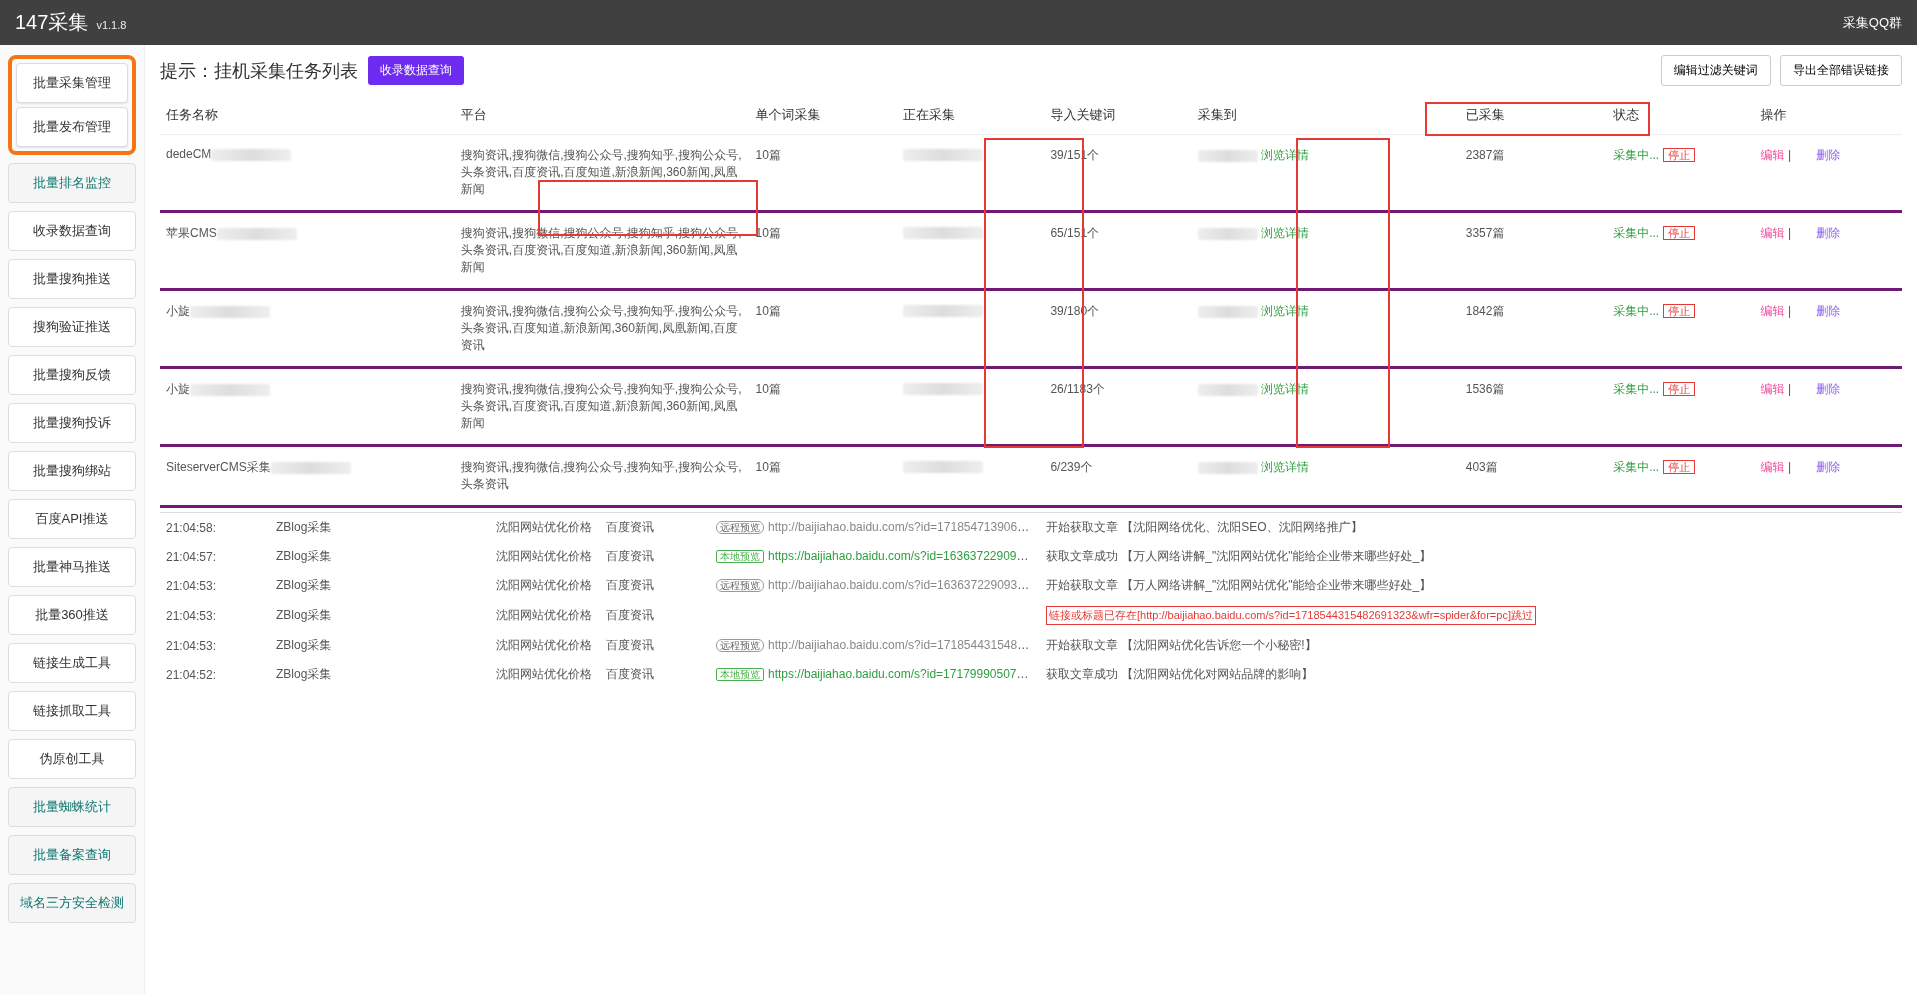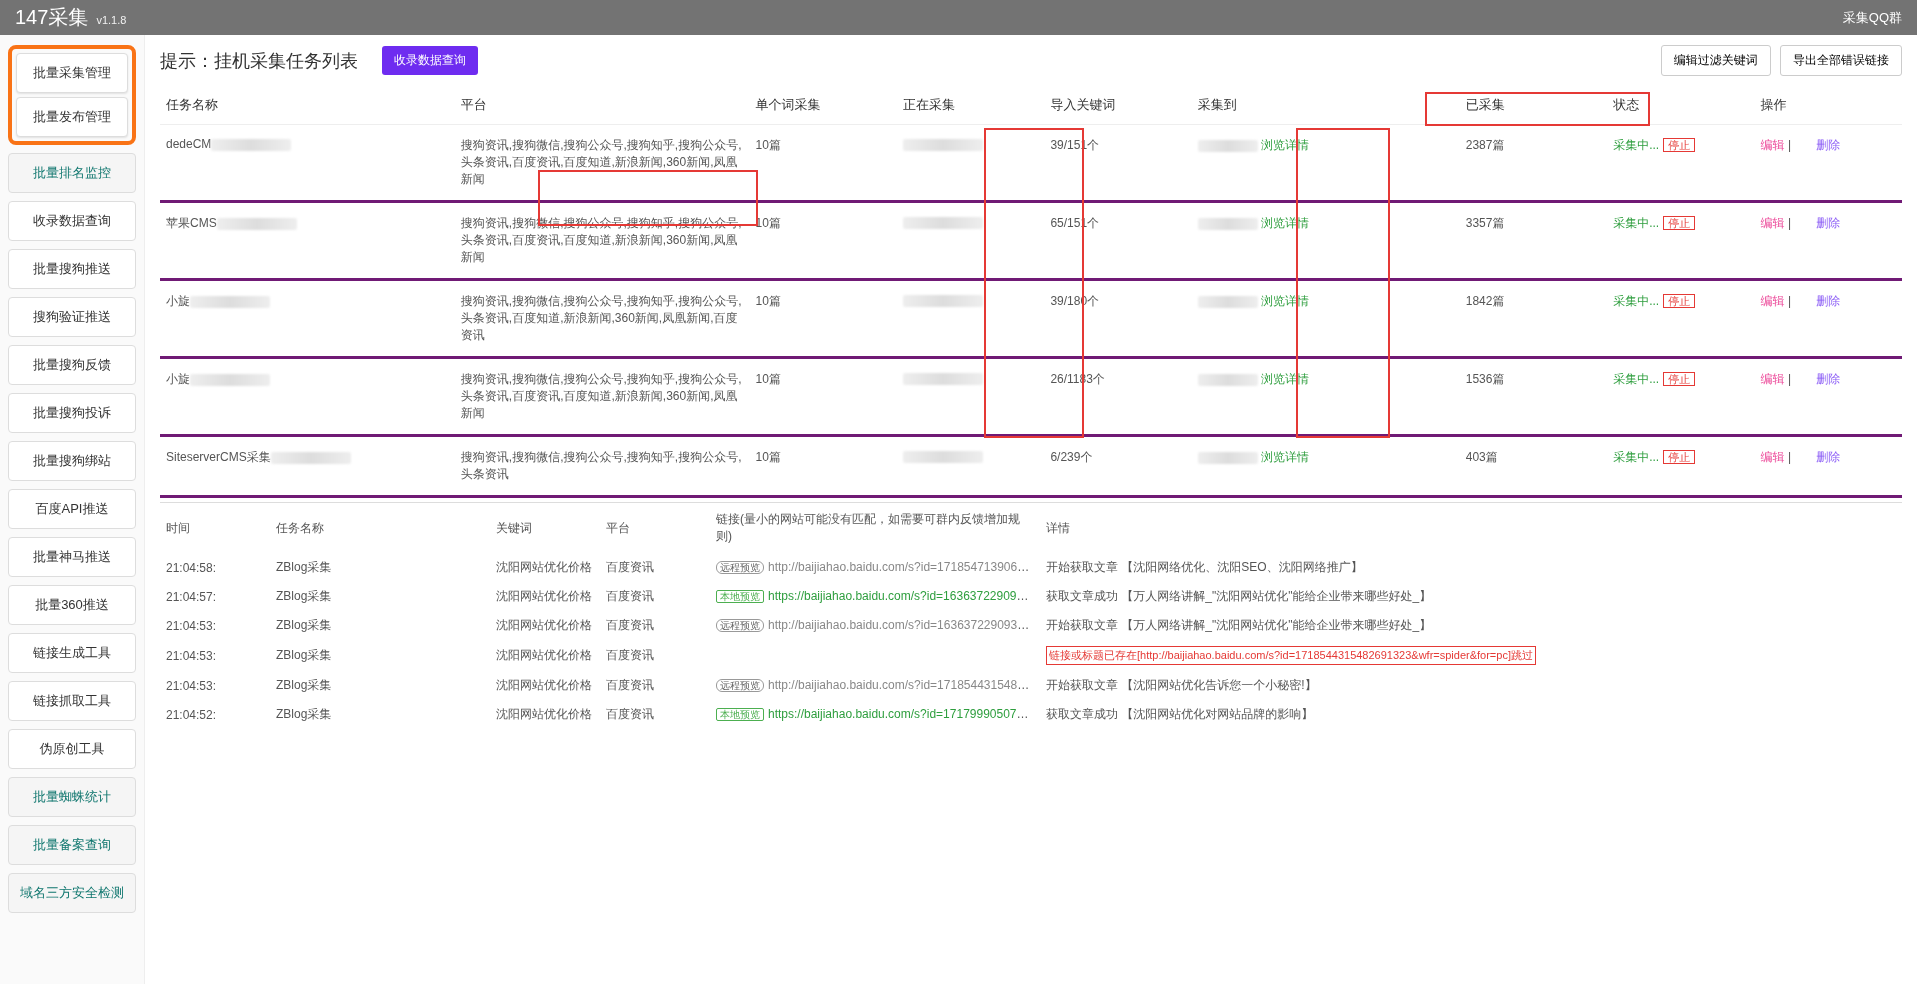--- a/index.html
+++ b/index.html
@@ -1,30 +1,30 @@
 <!DOCTYPE html>
 <html><head>
 <meta charset="utf-8">
 <style>
 * { margin: 0; padding: 0; box-sizing: border-box; }
 body { font-family: "Microsoft YaHei", Arial, sans-serif; font-size: 12px; background: #fff; color: #333; }
-.header { background: #737373; color: #fff; height: 35px; display: flex; align-items: center; padding: 0 15px; justify-content: space-between; }
+.header { background: #404040; color: #fff; height: 45px; display: flex; align-items: center; padding: 0 15px; justify-content: space-between; }
 .header-left { display: flex; align-items: baseline; gap: 8px; }
 .header-title { font-size: 20px; font-weight: 500; }
 .header-version { font-size: 11px; opacity: 0.9; }
 .header-right { font-size: 13px; }
 .container { display: flex; height: calc(100vh - 45px); }
 .sidebar { width: 145px; padding: 10px 8px; border-right: 1px solid #eee; background: #fafafa; }
 .sidebar-btn { display: block; width: 100%; background: #fff; border: 1px solid #ddd; border-radius: 4px; padding: 10px 8px; margin-bottom: 8px; font-size: 13px; text-align: center; cursor: pointer; color: #333; }
 .sidebar-btn.disabled { color: #0f766e; background: #f5f5f5; }
 .sidebar-highlight-group { border: 4px solid #f97316; border-radius: 8px; padding: 4px 4px 0 4px; margin-bottom: 8px; }
 .sidebar-highlight-group .sidebar-btn { margin-bottom: 4px; box-shadow: 0 1px 2px rgba(0,0,0,0.1); }
 .main { flex: 1; padding: 10px 15px; overflow: hidden; display: flex; flex-direction: column; position: relative; }
 .page-header { display: flex; align-items: center; justify-content: space-between; margin-bottom: 10px; }
-.page-header-left { display: flex; align-items: center; gap: 24px; }
+.page-header-left { display: flex; align-items: center; gap: 10px; }
 .page-title { font-size: 18px; font-weight: 400; }
 .btn-primary { background: #6e2cf0; color: #fff; border: none; border-radius: 3px; padding: 6px 12px; font-size: 12px; cursor: pointer; }
 .btn-outline { background: #fff; border: 1px solid #ccc; border-radius: 3px; padding: 6px 12px; font-size: 12px; cursor: pointer; color: #000000; margin-left: 6px; }
 .task-table { width: 100%; border-collapse: collapse; table-layout: fixed; }
 .task-table th { text-align: left; font-weight: 500; padding: 10px 6px; border-bottom: 1px solid #eee; font-size: 13px; }
 .task-table td { padding: 12px 6px; border-bottom: 3px solid #701a75; vertical-align: top; font-size: 12px; color: #555; }
 .blur-block { display: inline-block; background: linear-gradient(90deg,#eee,#ddd,#eee); color: transparent; border-radius: 2px; filter: blur(1px); height: 12px; vertical-align: middle; }
 .blur-w60 { width: 60px; }
 .blur-w80 { width: 80px; }
 .link-green { color: #2e9e3e; cursor: pointer; }
@@ -184,40 +184,20 @@
               <td><span class="blur-block blur-w60"></span> <span class="link-green">浏览详情</span></td>
               <td>403篇</td>
               <td><span class="status-green">采集中...</span><span class="tag-stop">停止</span></td>
               <td><span class="op-edit">编辑</span> | <span class="op-del">删除</span></td>
             </tr>
           </tbody>
       </table>
     </div>
 
     <div class="log-section">
-      <table class="log-table">
-        <colgroup>
-          <col style="width:110px">
-            <col style="width:220px">
-            <col style="width:110px">
-            <col style="width:110px">
-          <col style="width:330px">
-            <col>
-        </colgroup>
-        <thead>
-          <tr>
-            <th>时间</th>
-            <th>任务名称</th>
-            <th>关键词</th>
-            <th>平台</th>
-            <th>链接(量小的网站可能没有匹配，如需要可群内反馈增加规则)</th>
-            <th>详情</th>
-          </tr>
-        </thead>
-      </table>
       <div class="log-scroll">
         <table class="log-table">
           <colgroup>
             <col style="width:110px">
               <col style="width:220px">
               <col style="width:110px">
               <col style="width:110px">
             <col style="width:330px">
               <col>
           </colgroup>

